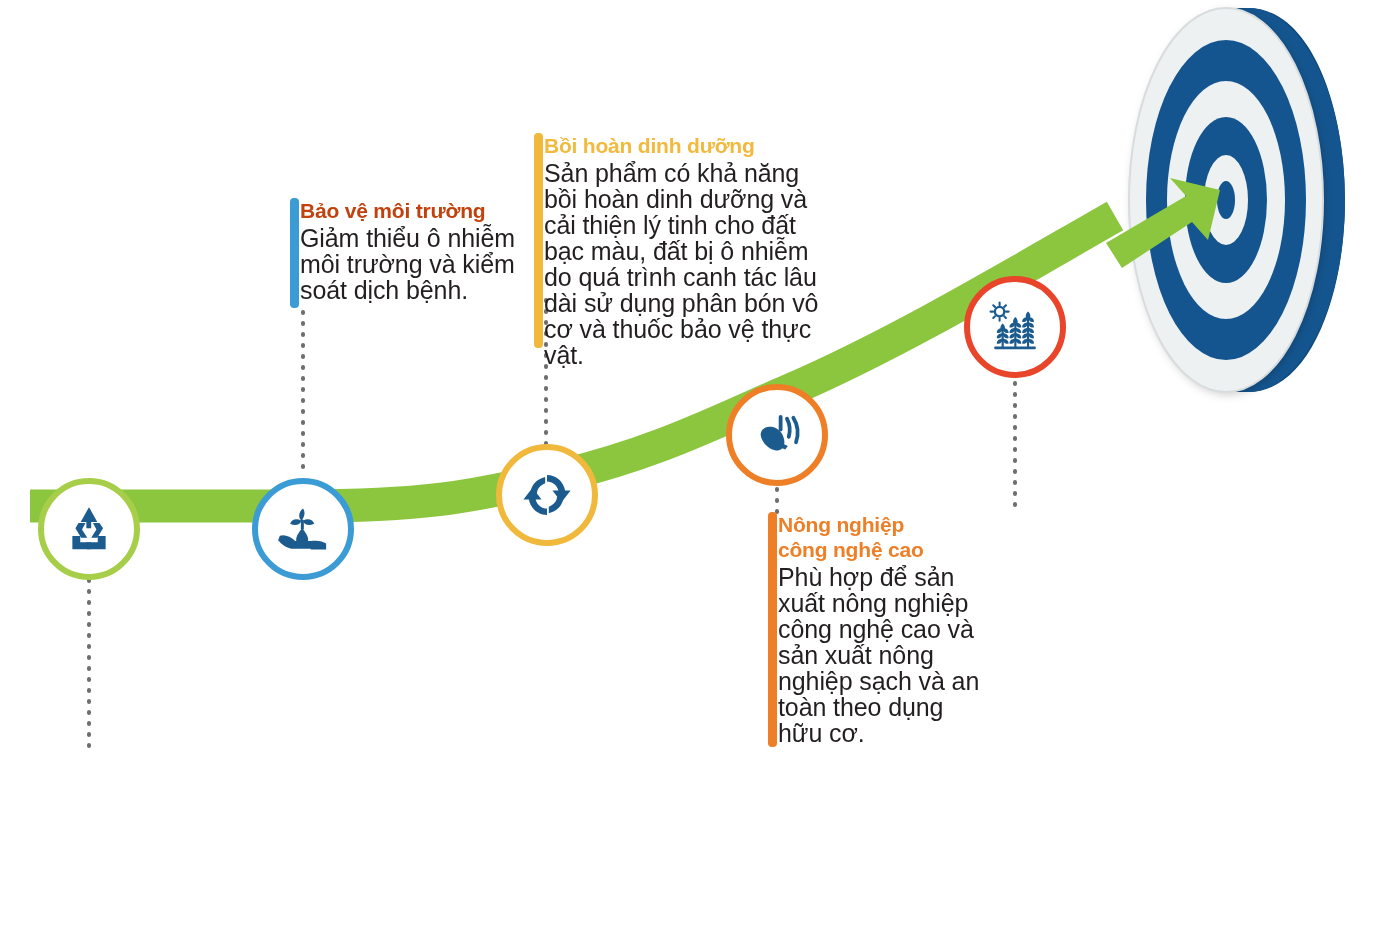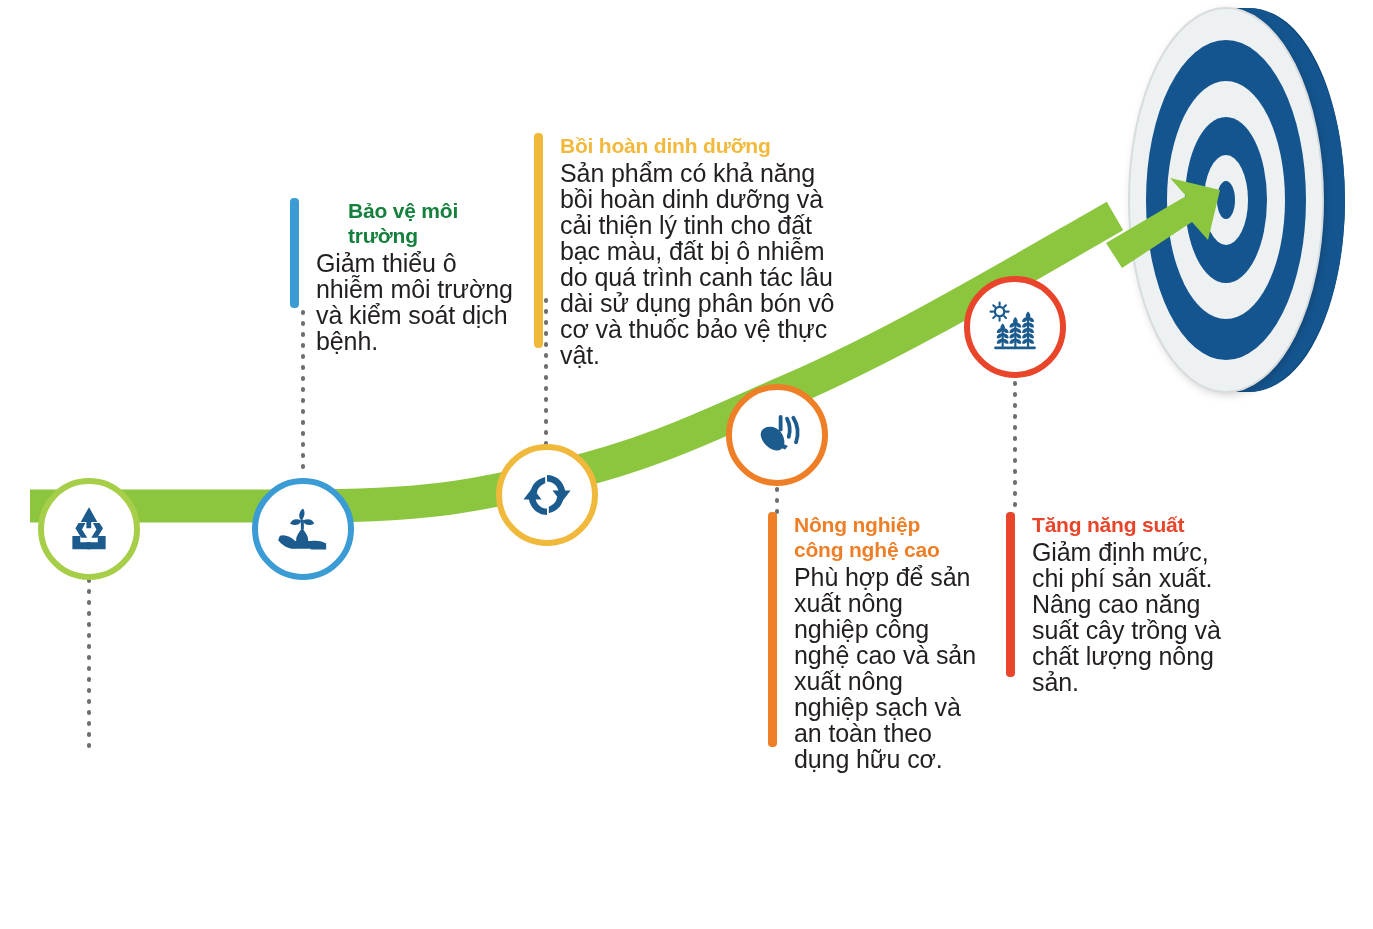--- a/index.html
+++ b/index.html
@@ -46,21 +46,21 @@
     display: flex;
     align-items: stretch;
     box-sizing: border-box;
   }
   .callout .bar {
     width: 9px;
     border-radius: 4px;
     flex: 0 0 9px;
   }
   .callout .body {
-    padding-left: 17px;
+    padding-left: 1px;
     box-sizing: border-box;
   }
   .callout .title {
     font-weight: bold;
     font-size: 21px;
     line-height: 25px;
     margin: 0 0 2px 0;
     letter-spacing: -0.2px;
   }
   .callout .desc {
@@ -236,21 +236,21 @@
 
         <rect x="11" y="53.5" width="46" height="3" rx="1.2"></rect>
       </g>
     </svg>
   </div>
 
 
   <div class="callout" style="left:290px; top:198px; width:240px; height:110px;">
     <div class="bar" style="background:#3A9BD5;"></div>
     <div class="body">
-      <p class="title" style="color:#15803d;margin-left:32px;">Bảo vệ môi trường</p>
+      <p class="title" style="color:#c2410c;">Bảo vệ môi trường</p>
       <p class="desc">Giảm thiểu ô nhiễm môi trường và kiểm soát dịch bệnh.</p>
     </div>
   </div>
 
   <div class="callout" style="left:534px; top:133px; width:305px; height:215px;">
     <div class="bar" style="background:#F0B93B;"></div>
     <div class="body">
       <p class="title" style="color:#F2B93C;">Bồi hoàn dinh dưỡng</p>
       <p class="desc">Sản phẩm có khả năng bồi hoàn dinh dưỡng và cải thiện lý tinh cho đất bạc màu, đất bị ô nhiễm do quá trình canh tác lâu dài sử dụng phân bón vô cơ và thuốc bảo vệ thực vật.</p>
     </div>
@@ -258,21 +258,14 @@
 
   <div class="callout" style="left:768px; top:512px; width:215px; height:235px;">
     <div class="bar" style="background:#EE7F27;"></div>
     <div class="body">
       <p class="title" style="color:#EE7F27; margin-bottom:0;">Nông nghiệp</p>
       <p class="title" style="color:#EE7F27;">công nghệ cao</p>
       <p class="desc">Phù hợp để sản xuất  nông nghiệp công nghệ cao và sản xuất  nông nghiệp sạch và  an toàn theo dụng hữu cơ.</p>
     </div>
   </div>
 
-  <div class="callout" style="left:1006px; top:512px; width:240px; height:165px;">
-    <div class="bar" style="background:#E8452B;"></div>
-    <div class="body">
-      <p class="title" style="color:#E8452B;">Tăng năng suất</p>
-      <p class="desc">Giảm định mức, chi phí sản xuất. Nâng cao năng suất cây trồng và chất lượng nông sản.</p>
-    </div>
-  </div>
 
 </div>
 
 </body></html>

